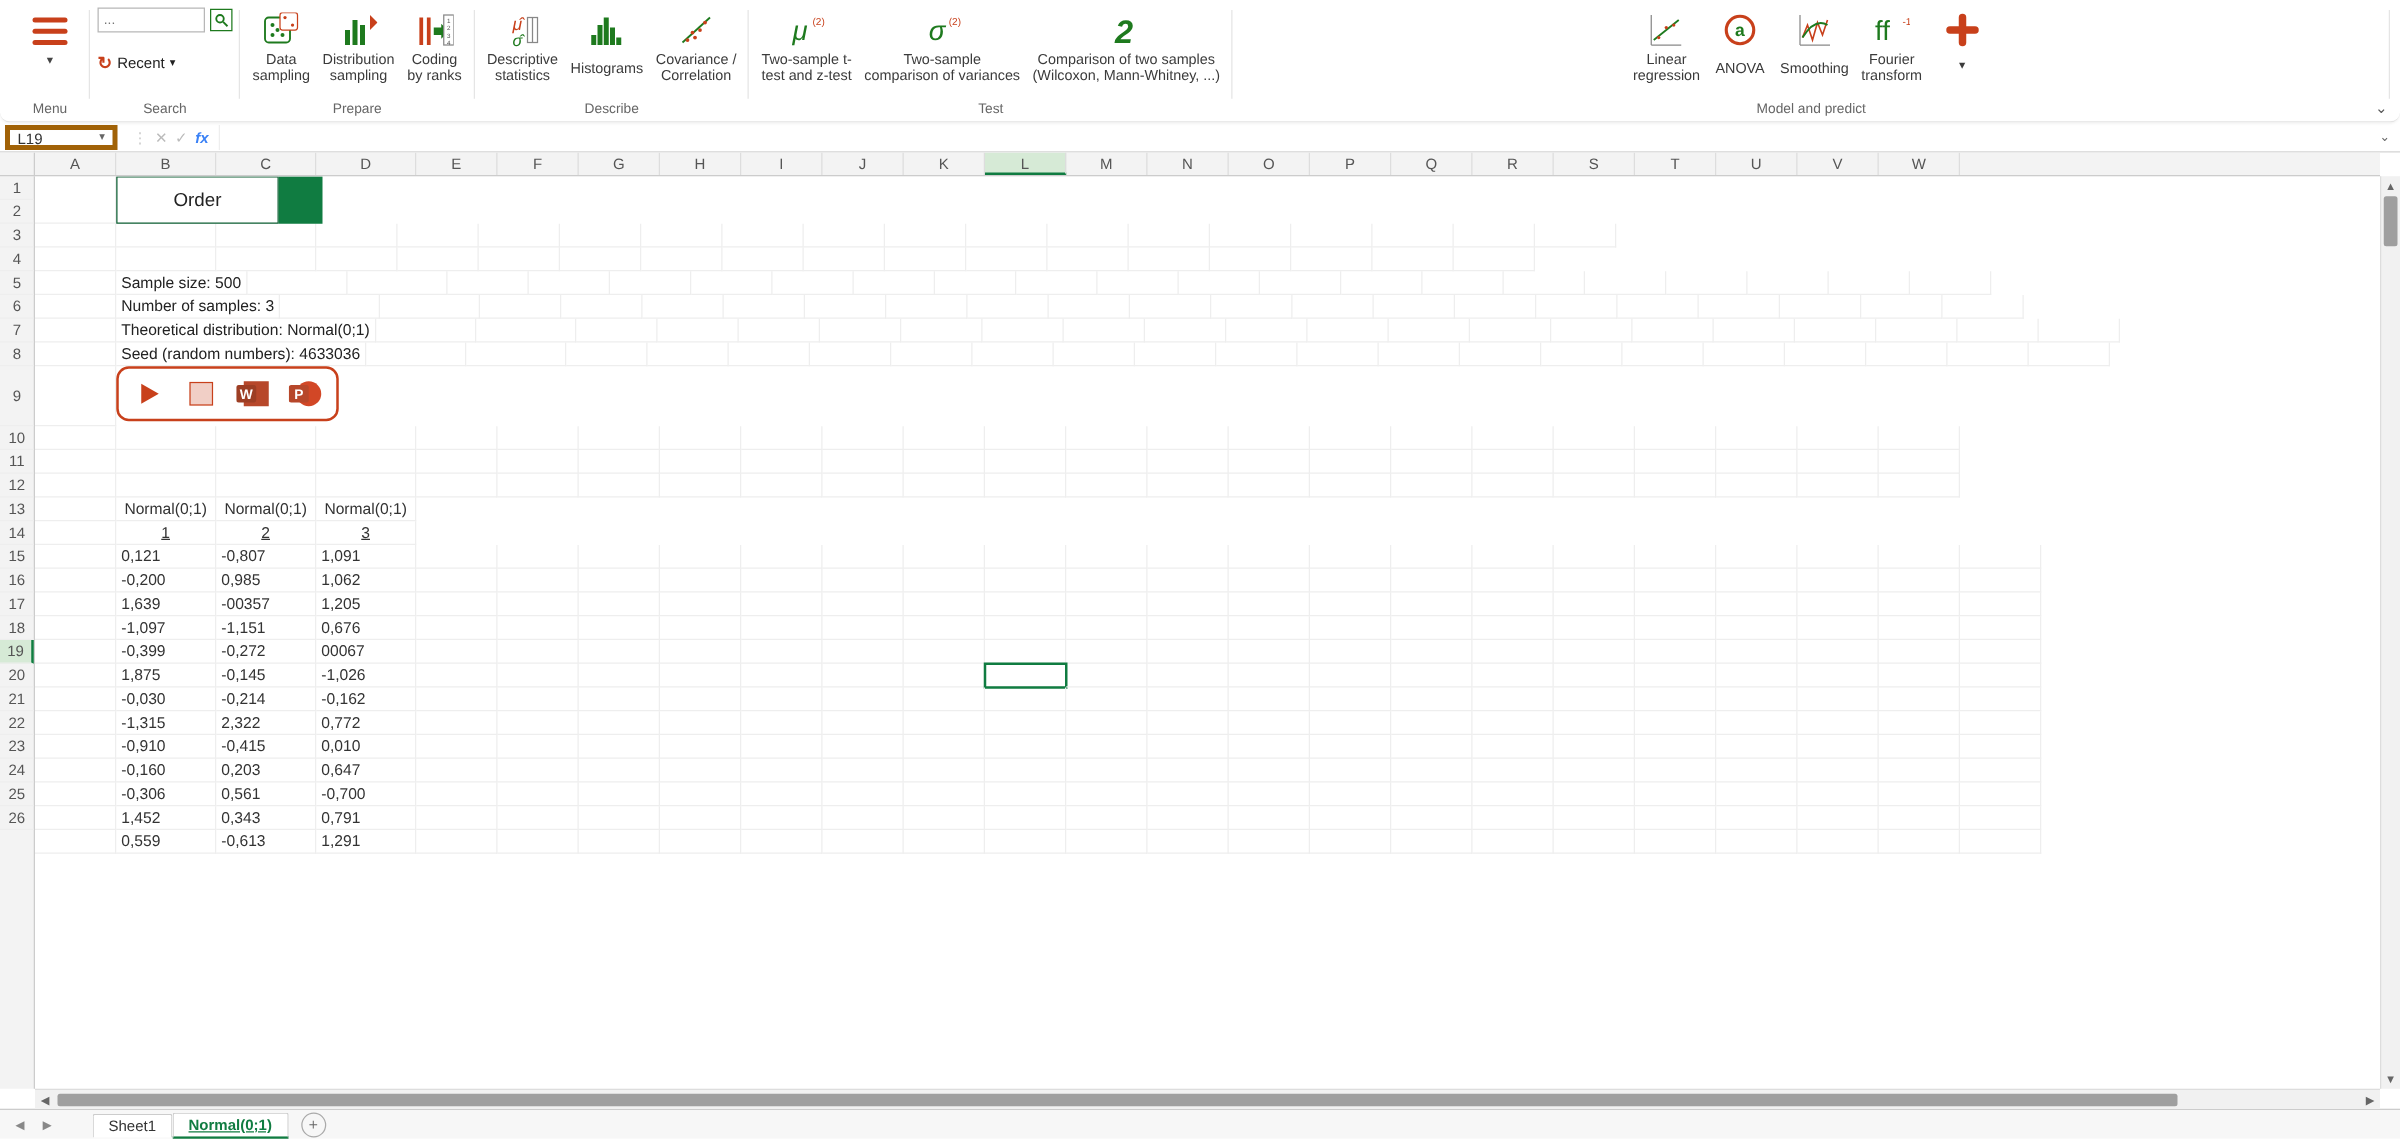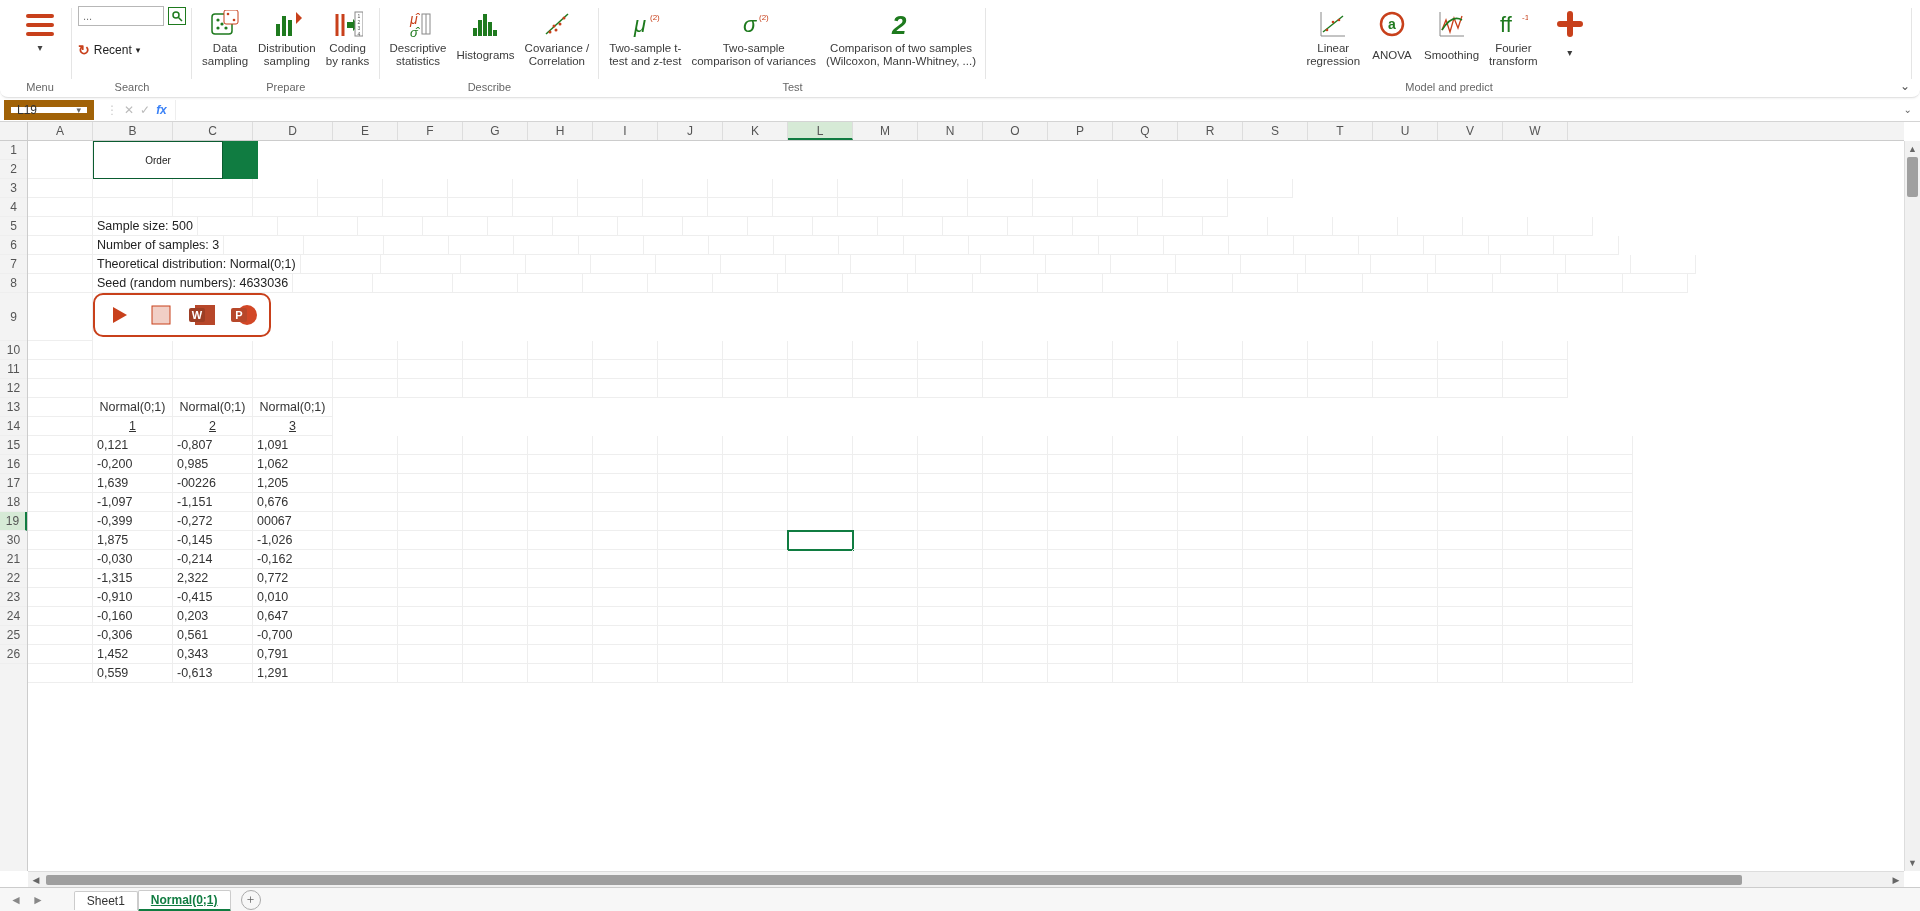--- a/index.html
+++ b/index.html
@@ -25,21 +25,21 @@
 .search-row { display:flex; align-items:center; gap:4px;}
 .search-input { width: 86px; height:20px; border:1px solid #b7b7b7; font-size:11px; padding:0 4px; background:#fff;}
 .search-btn { width:18px; height:18px; border:1px solid #1e7a1e; display:flex; align-items:center; justify-content:center; background:#fff;}
 .recent-row { display:flex; align-items:center; gap:4px; font-size:12px; color:#222; margin-top: 10px;}
 .recent-icon { color:#c8401b; font-size:14px; font-weight:bold;}
 
 .ribbon-expand { position:absolute; right:10px; bottom:4px; font-size:12px; color:#555; cursor:default; }
 
 
 .formula-bar { display:flex; align-items:center; border-bottom:1px solid #d4d4d4; height: 24px; background:#fff;}
-.name-box { width:90px; height:20px; border:7px solid #a16207; margin: 0 4px; font-size:12px; padding:0 6px; display:flex; align-items:center; justify-content:space-between; background:#fff;}
+.name-box { width:90px; height:20px; border:4px solid #a16207; margin: 0 4px; font-size:12px; padding:0 6px; display:flex; justify-content:space-between; background:#fff;}
 .name-box .caret { font-size:9px; color:#666;}
 .fb-icons { display:flex; gap:6px; padding:0 8px; color:#999; font-size:12px; align-items:center;}
 .fb-icons .fx { font-style:italic; color:#3b82f6; font-weight:bold;}
 .fb-input-wrap { flex:1; display:flex; align-items:center; height:20px; border-left:1px solid #eee; padding:0 6px; position:relative;}
 .fb-expand { font-size:10px; color:#666; padding:0 8px;}
 
 
 .grid-wrap { position:relative; height: calc(100vh - 98px - 24px - 24px); overflow:hidden;}
 .corner { position:absolute; left:0; top:0; width:28px; height:19px; background:#f3f3f3; border-right:1px solid #ccc; border-bottom:1px solid #ccc; z-index:3;}
 .col-headers { position:absolute; left:28px; top:0; right:16px; height:19px; display:flex; background:#f3f3f3; border-bottom:1px solid #ccc; z-index:2;}
@@ -51,21 +51,21 @@
 .row-h.active { background:#d6ead6; border-right:2px solid #107c41;}
 .cells { position:absolute; left:28px; top:19px; right:16px; bottom:16px; overflow:hidden;}
 .cell-row { display:flex; height:19px;}
 .cell { flex:0 0 65px; border-right:1px solid #eee; border-bottom:1px solid #eee; font-size:12.5px; padding:0 4px; line-height:19px; white-space:nowrap; overflow:visible;}
 .cell.wide { flex:0 0 80px;}
 .cell.num { font-variant-numeric: tabular-nums;}
 .cell.center { text-align:center;}
 .cell.underline { text-decoration: underline;}
 
 .banner-fill { background:#107c41; color:#fff; height:38px; display:flex; align-items:center; padding:0 8px; font-weight:500; font-size:13px;}
-.order-btn { background:#fff; border:1px solid #0a5c30; height:38px; display:flex; align-items:center; justify-content:center; font-size:10px; color:#222; cursor:default;}
+.order-btn { background:#fff; border:1px solid #0a5c30; height:38px; display:flex; align-items:center; justify-content:center; font-size:15px; color:#222; cursor:default;}
 
 .info-text { color:#222; }
 .blue-text { color:#0563c1;}
 
 .action-pill { position:absolute; left:0px; top:0; height:44px; display:flex; gap:6px; border:2px solid #c8401b; border-radius:10px; padding:4px 6px; align-items:center; background:#fff; z-index:1;}
 .action-pill .it { width:36px; height:34px; border-radius:6px; display:flex; align-items:center; justify-content:center; font-size:16px;}
 
 .selected-cell { outline:2px solid #107c41; outline-offset:-1px; background:#fff;}
 
 
@@ -371,21 +371,21 @@
       <div class="row-h">10</div>
       <div class="row-h">11</div>
       <div class="row-h">12</div>
       <div class="row-h">13</div>
       <div class="row-h">14</div>
       <div class="row-h">15</div>
       <div class="row-h">16</div>
       <div class="row-h">17</div>
       <div class="row-h">18</div>
       <div class="row-h active">19</div>
-      <div class="row-h">30</div>
+      <div class="row-h">20</div>
       <div class="row-h">21</div>
       <div class="row-h">22</div>
       <div class="row-h">23</div>
       <div class="row-h">24</div>
       <div class="row-h">25</div>
       <div class="row-h">26</div>
     </div>
   <div class="cells" id="cells">
       <div style="position: relative; height: 38px;">
         <div class="cell-row" style="height: 38px;">
@@ -702,21 +702,21 @@
         <div class="cell "></div>
         <div class="cell "></div>
         <div class="cell "></div>
         <div class="cell "></div>
         <div class="cell "></div>
         <div class="cell "></div>
       </div>
       <div class="cell-row">
         <div class="cell "></div>
         <div class="cell wide num">1,639</div>
-        <div class="cell wide num">-00226</div>
+        <div class="cell wide num">-00357</div>
         <div class="cell wide num">1,205</div>
         <div class="cell "></div>
         <div class="cell "></div>
         <div class="cell "></div>
         <div class="cell "></div>
         <div class="cell "></div>
         <div class="cell "></div>
         <div class="cell "></div>
         <div class="cell "></div>
         <div class="cell "></div>

